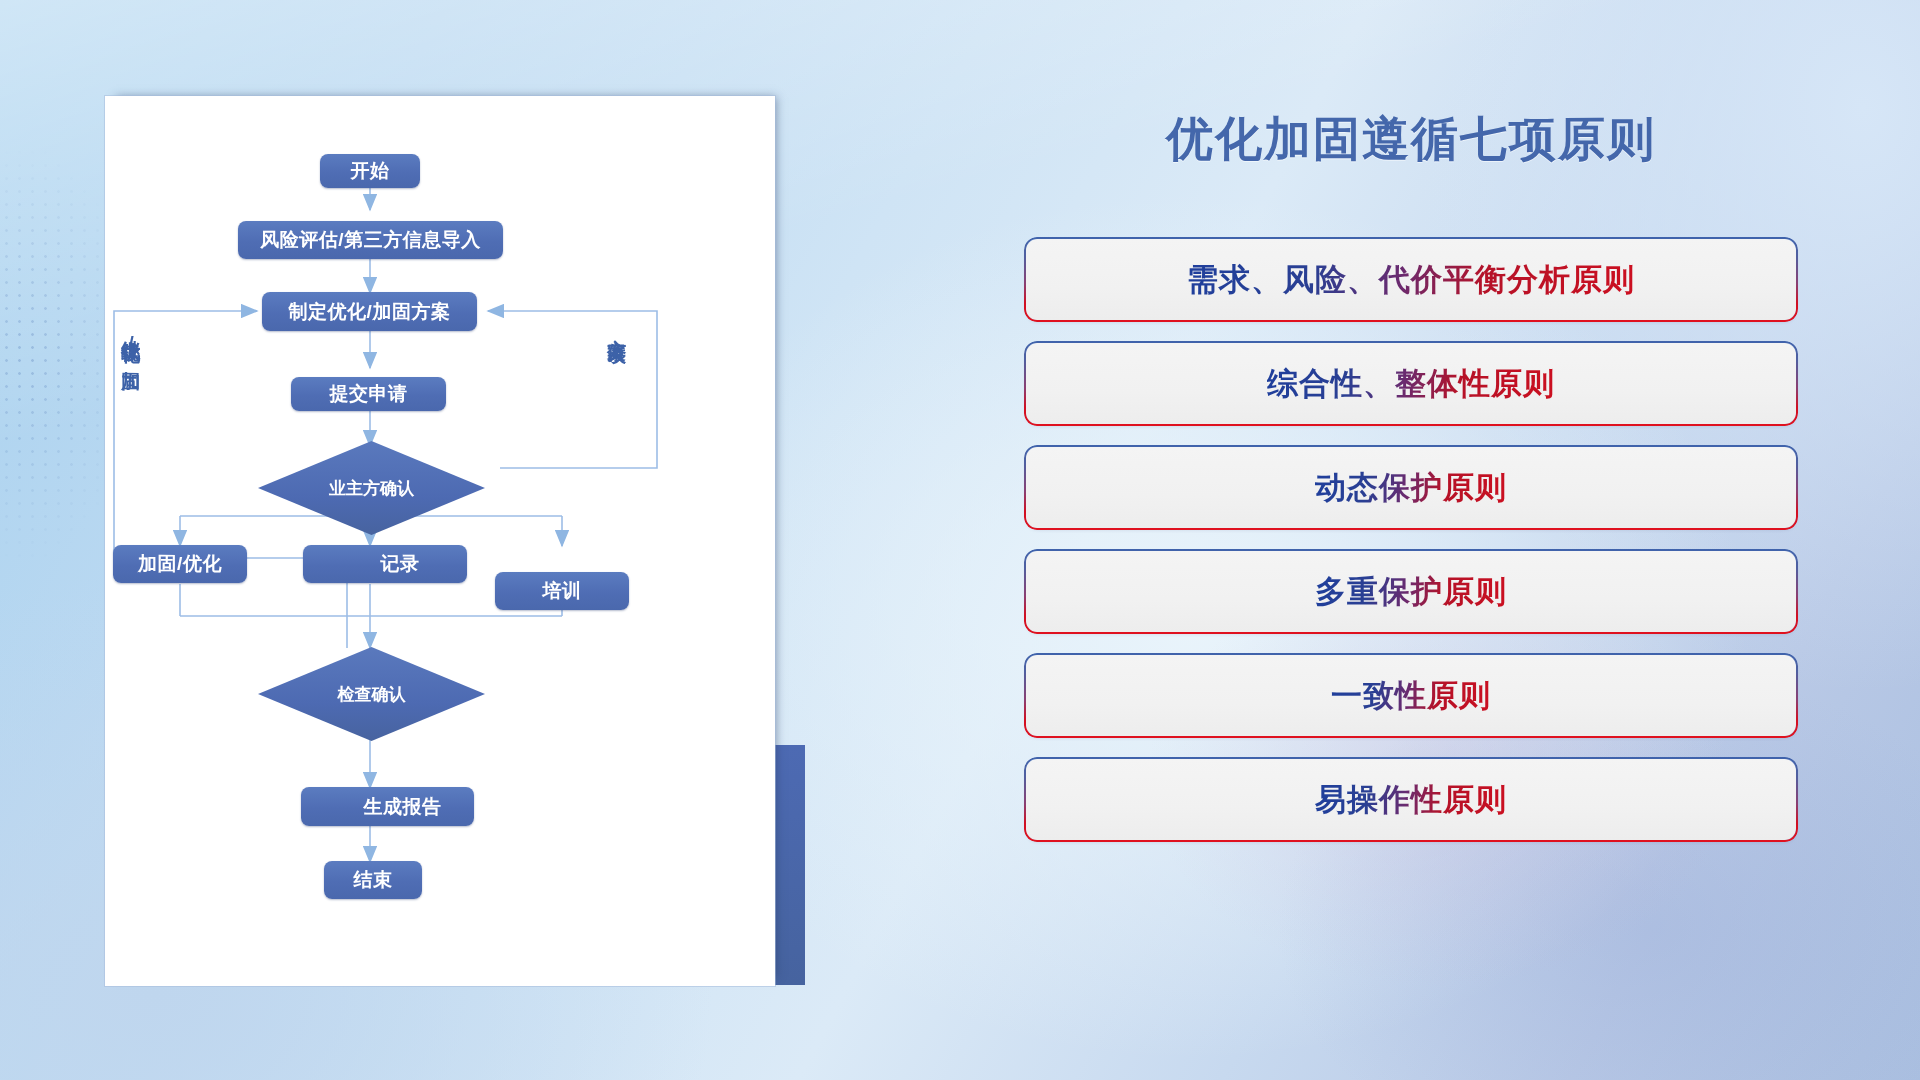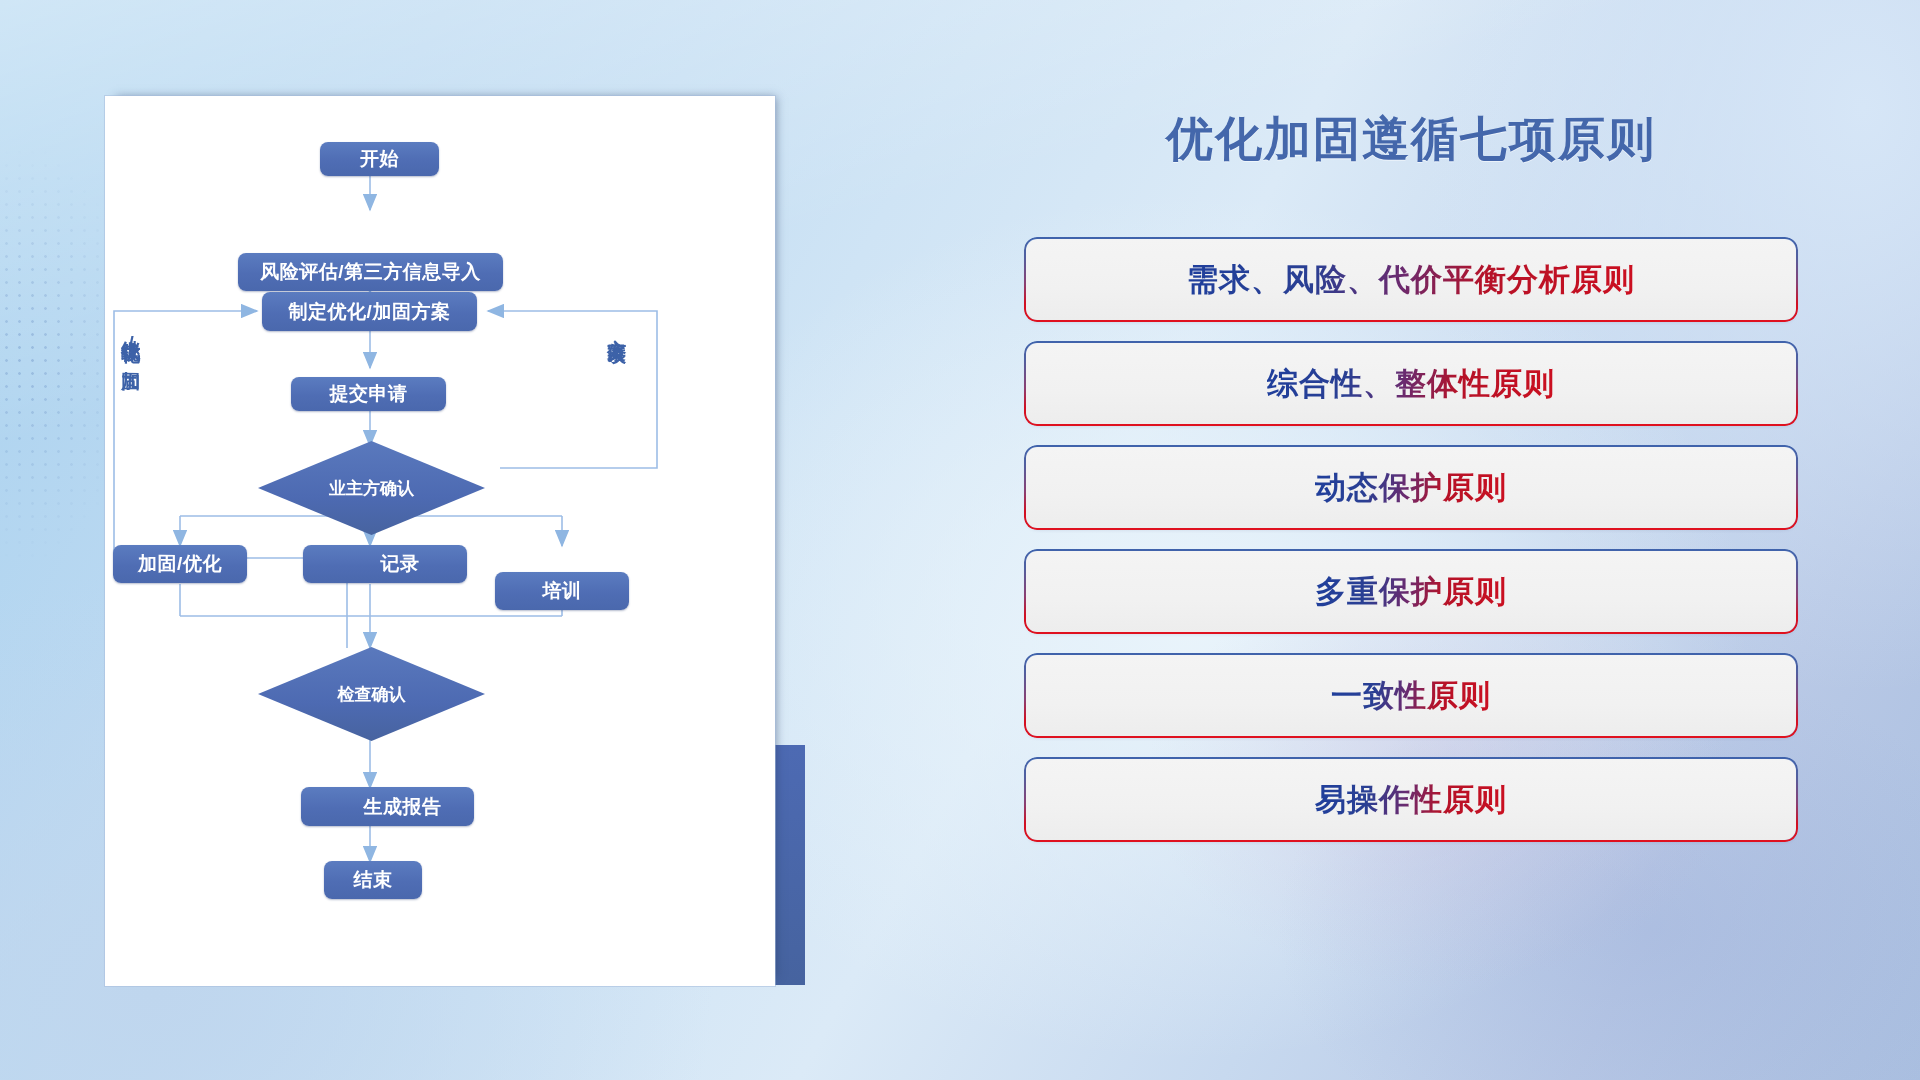--- a/index.html
+++ b/index.html
@@ -143,25 +143,25 @@
       <line x1="457" y1="488" x2="457" y2="520"></line>
       <line x1="75" y1="520" x2="457" y2="520"></line>
       <line x1="265" y1="520" x2="265" y2="552" marker-end="url(#ah)"></line>
 
       <line x1="265" y1="602" x2="265" y2="692" marker-end="url(#ah)"></line>
 
       <line x1="265" y1="730" x2="265" y2="766" marker-end="url(#ah)"></line>
     </g>
   </svg>
 
-  <div class="fnode" style="left:215px;top:46px;width:119px;height:34px;font-size:19px;">
+  <div class="fnode" style="left:215px;top:58px;width:100px;height:34px;font-size:19px;">
     <span>开始</span>
   </div>
 
-  <div class="fnode" style="left:133px;top:125px;width:265px;height:38px;font-size:19px;margin-top:32px;">
+  <div class="fnode" style="left:133px;top:125px;width:265px;height:38px;font-size:19px;">
     <span>风险评估/第三方信息导入</span>
   </div>
 
   <div class="fnode" style="left:157px;top:196px;width:215px;height:39px;font-size:19px;">
     <span>制定优化/加固方案</span>
   </div>
 
   <div class="fnode" style="left:186px;top:281px;width:155px;height:34px;font-size:19px;">
     <span>提交申请</span>
   </div>

